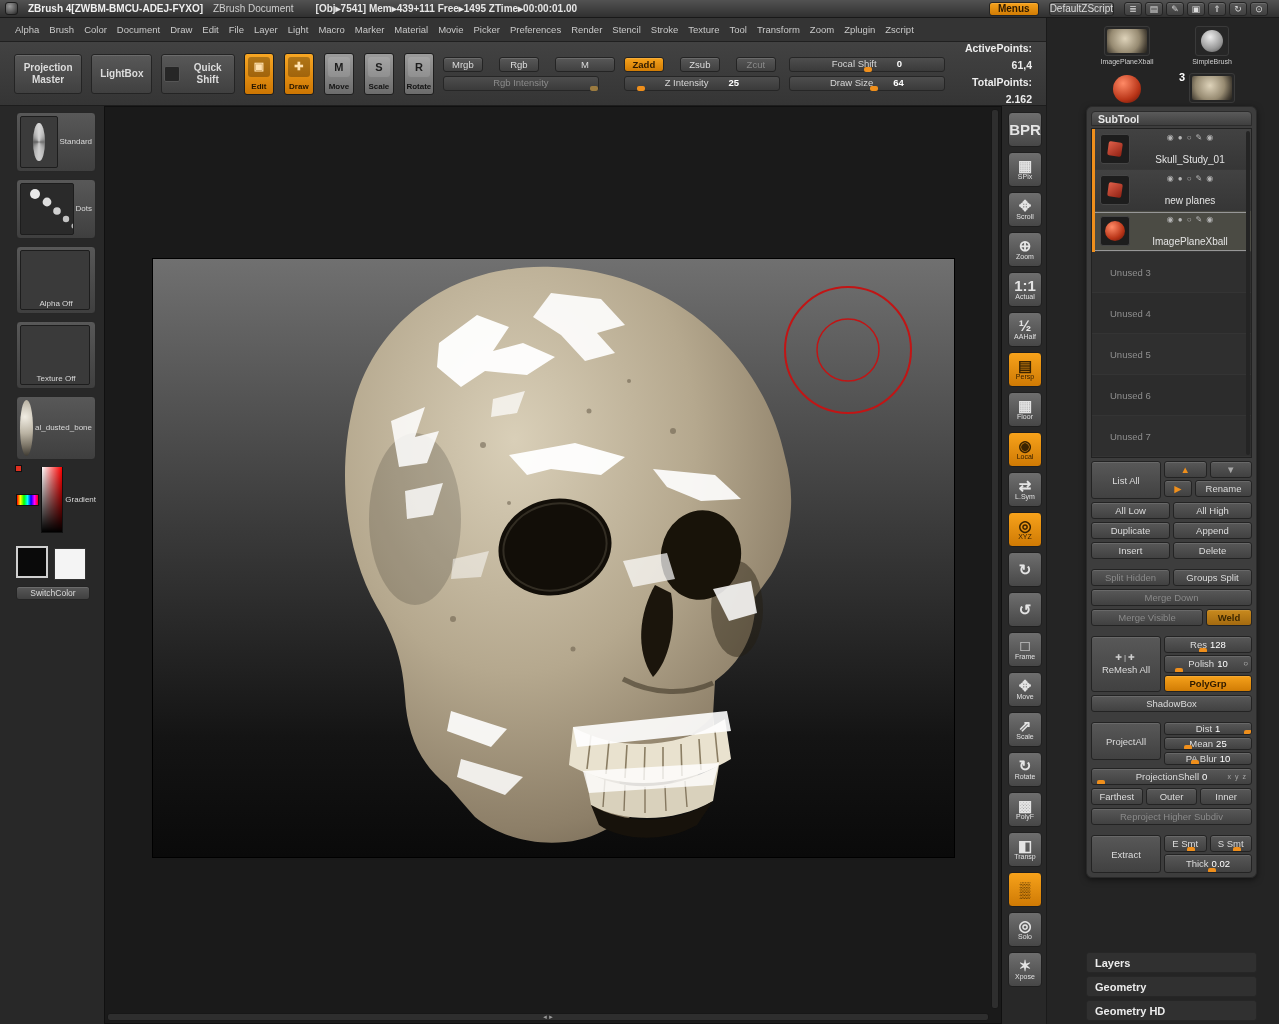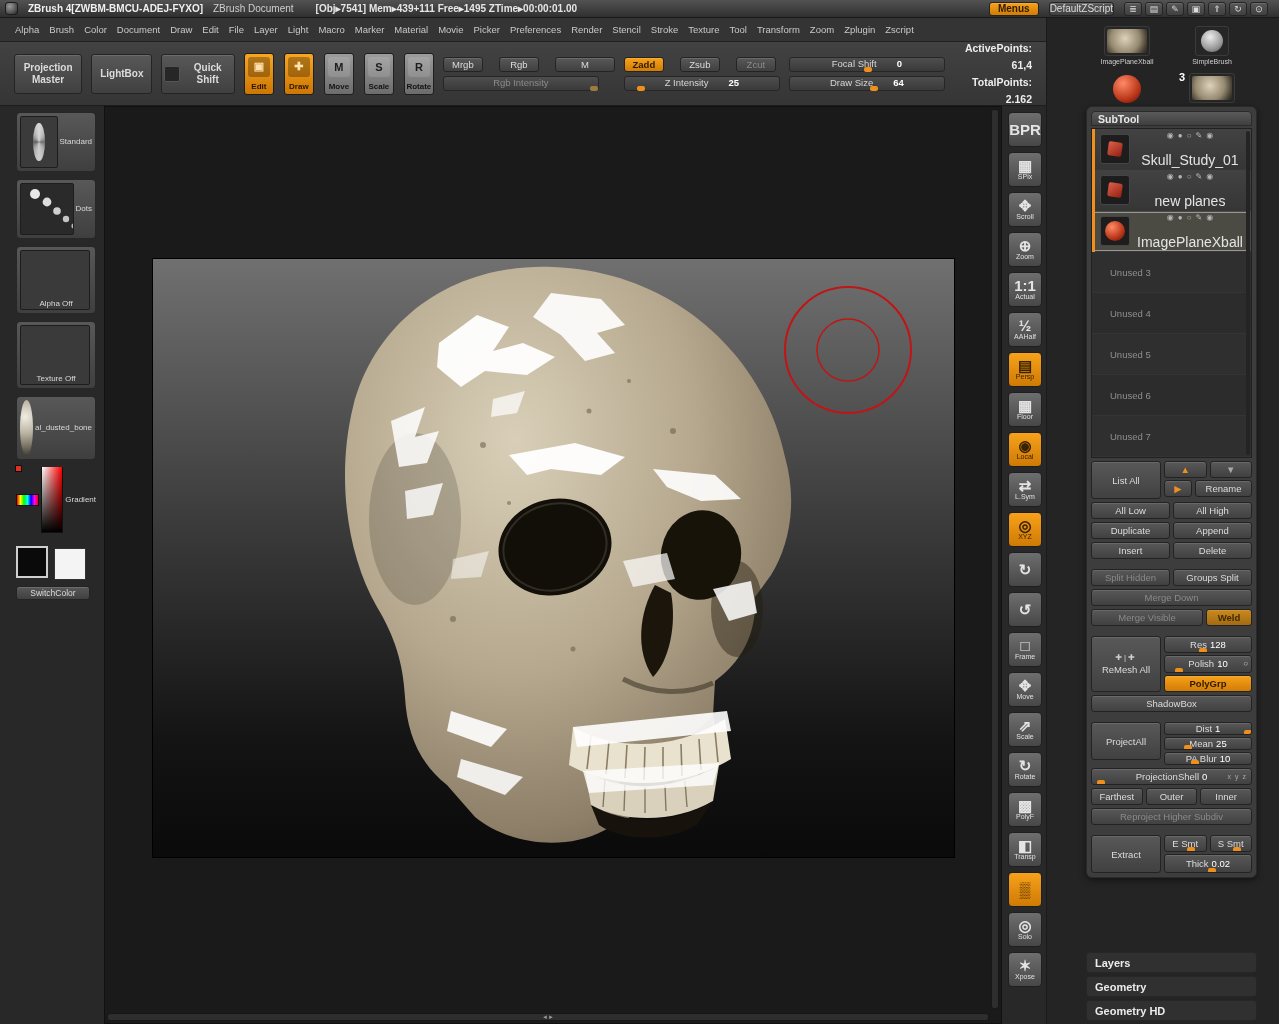--- a/index.html
+++ b/index.html
@@ -130,21 +130,21 @@
   .st-row{height:41px;display:flex;gap:5px;align-items:center;padding:2px 6px 2px 8px;
     border-bottom:1px solid #383838;background:linear-gradient(#424242,#363636)}
   .st-row.selected{outline:1px solid #979797;outline-offset:-2px;background:#4b4b44}
   .st-thumb{width:30px;height:30px;background:#1d1d1d;border:1px solid #454545;border-radius:3px;position:relative;flex:none}
   .st-thumb.cubethumb::after{content:"";position:absolute;inset:7px;border-radius:2px;
     background:linear-gradient(135deg,#e0604a,#8f2012);transform:rotate(8deg)}
   .st-thumb.spherethumb::after{content:"";position:absolute;inset:4px;border-radius:50%;
     background:radial-gradient(circle at 35% 30%,#ff8a66,#b93518 60%,#541008)}
   .st-body{flex:1;display:flex;flex-direction:column;align-items:center}
   .st-ics{display:flex;gap:4px;font-size:8px;color:#b5b5b5;line-height:10px}
-  .st-name{font-size:14px;color:#e4e4e4;margin-top:11px;white-space:nowrap}
+  .st-name{font-size:10px;color:#e4e4e4;margin-top:11px;white-space:nowrap}
   .st-urow{height:41px;display:flex;align-items:center;padding-left:18px;font-size:9.5px;color:#8f8f8f;border-bottom:1px solid #343434}
   .st-urow:nth-child(odd){background:#2f2f2f}
   .st-scroll{position:absolute;right:1px;top:2px;bottom:2px;width:4px;background:#242424;border-radius:2px}
 
   .prow{display:flex;gap:3px;margin-top:3px}
   .gap{margin-top:10px}
   .pbtn{position:relative;flex:1;height:17px;display:flex;align-items:center;justify-content:center;gap:3px;
     background:linear-gradient(#585858,#414141);border:1px solid #232323;border-radius:3px;color:#dcdcdc;
     font-size:9.5px;box-shadow:inset 0 1px 0 rgba(255,255,255,.1);overflow:hidden;white-space:nowrap}
   .pbtn .val{font-weight:400;color:#fff}

